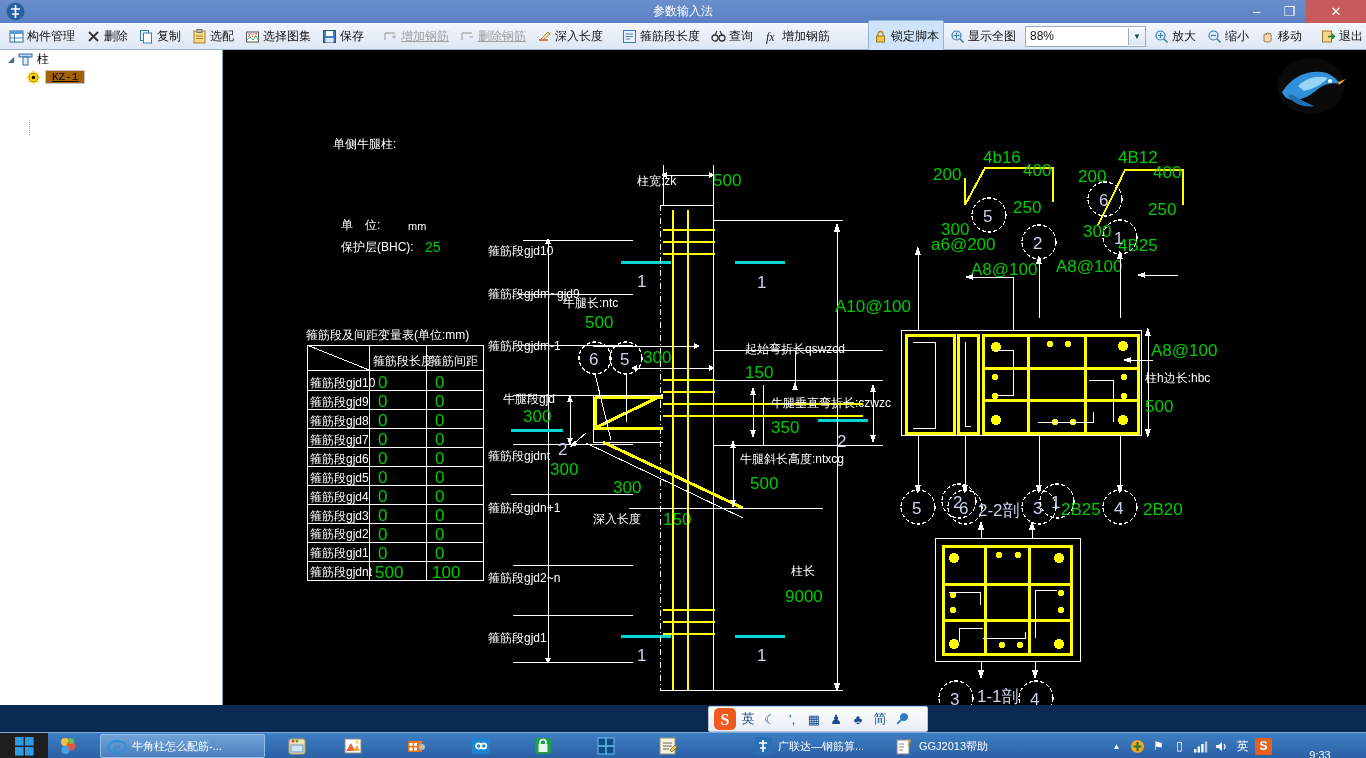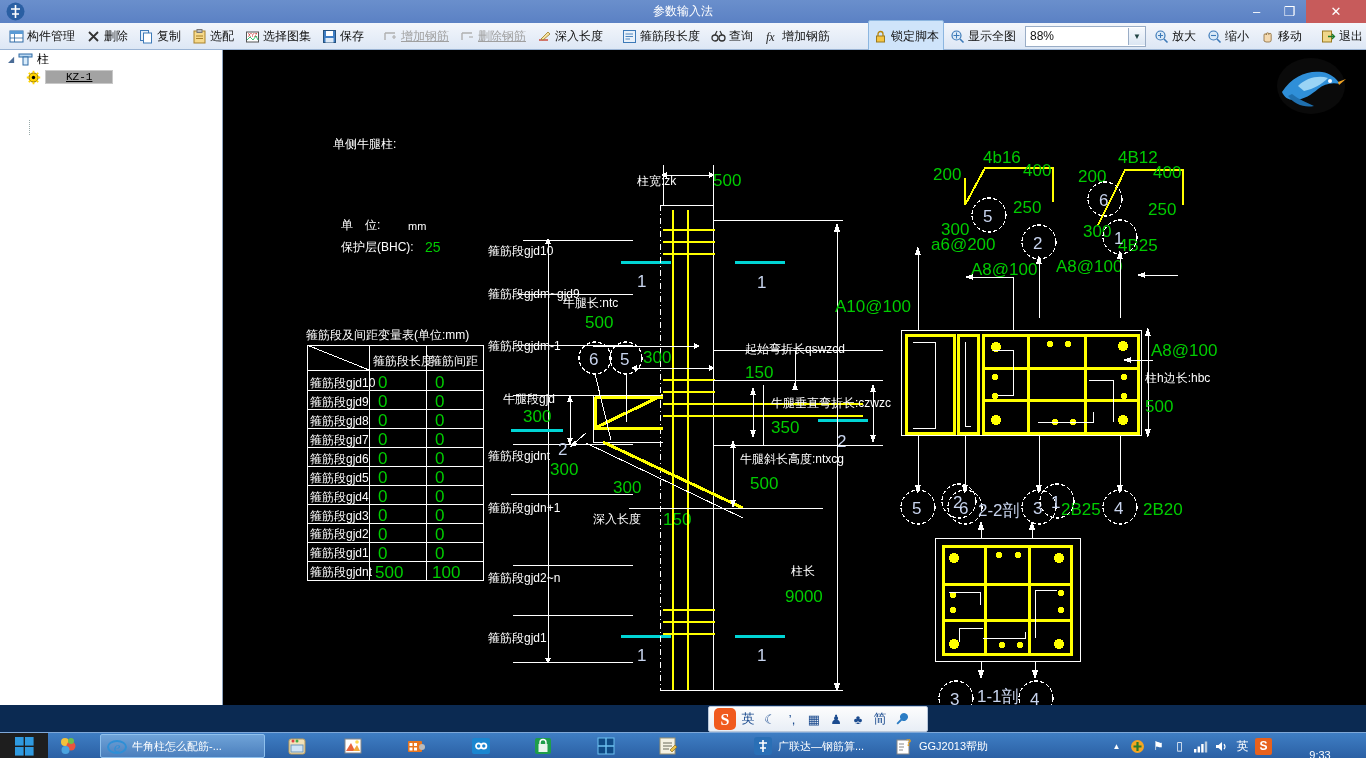--- a/index.html
+++ b/index.html
@@ -34,21 +34,21 @@
   .zoomsel .zarrow{width:16px;height:17px;border-left:1px solid #9aadc6;
     background:linear-gradient(#f6f9fd,#dbe6f3);display:flex;align-items:center;justify-content:center;font-size:8px;color:#244;}
 
   
   .tree{position:absolute;left:0;top:50px;width:222px;height:655px;background:#fff;border-right:1px solid #8ea4bf;
     font-size:12px;color:#000;}
   .tree .row{display:flex;align-items:center;height:18px;padding-left:6px;}
   .tree .row.child{padding-left:26px;}
   .tree .exp{width:10px;height:10px;margin-right:2px;display:flex;align-items:center;justify-content:center;font-size:8px;color:#4a6c96;}
   .tree .ti{width:15px;height:15px;margin-right:4px;}
-  .tree .sel-lbl{background:#a3a3a3;border:1px solid #c8c8c8;padding:0 20px;font-family:"Liberation Mono",monospace;font-size:11px;text-decoration:underline;}
+  .tree .sel-lbl{background:#a16207;border:1px solid #c8c8c8;padding:0 6px;font-family:"Liberation Mono",monospace;font-size:11px;text-decoration:underline;}
   .tree .dotline{position:absolute;left:29px;top:70px;width:1px;height:16px;
     background:repeating-linear-gradient(#9aa,#9aa 1px,transparent 1px,transparent 2px);}
 
   
   .canvas{position:absolute;left:223px;top:50px;width:1143px;height:655px;background:#000;overflow:hidden;}
   .canvas .bird{position:absolute;right:18px;top:6px;width:74px;height:62px;}
 
   .cad{position:absolute;left:0;top:0;width:1143px;height:655px;}
   .cad text{font-family:"Liberation Sans",sans-serif;}
 

